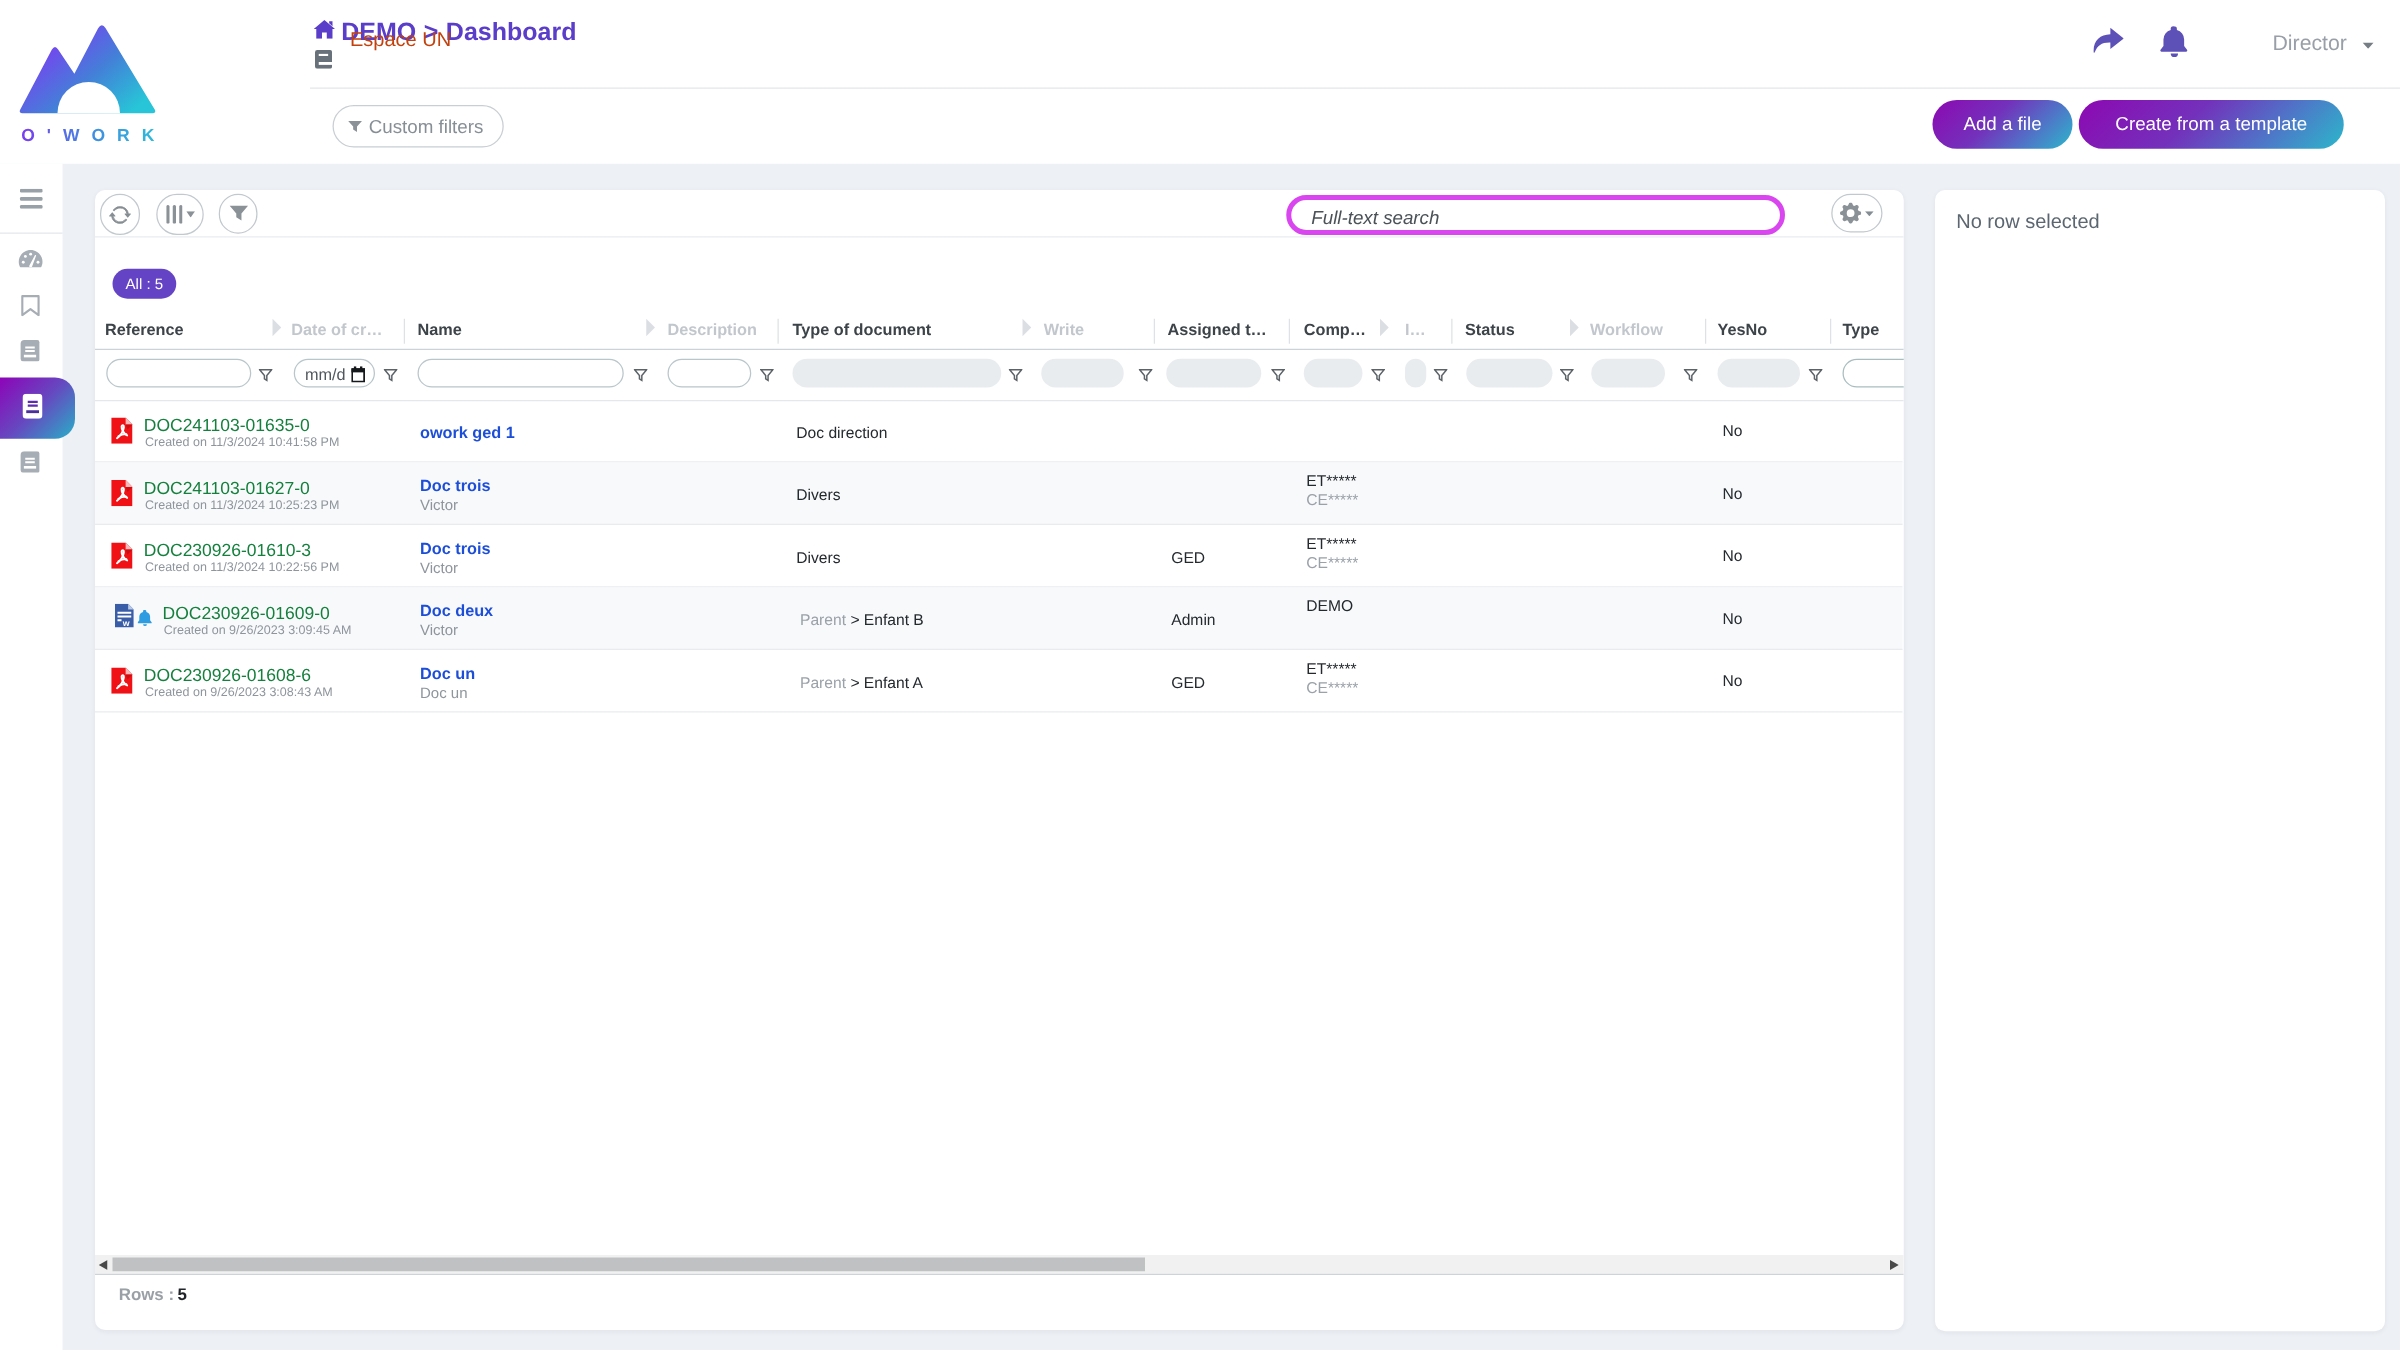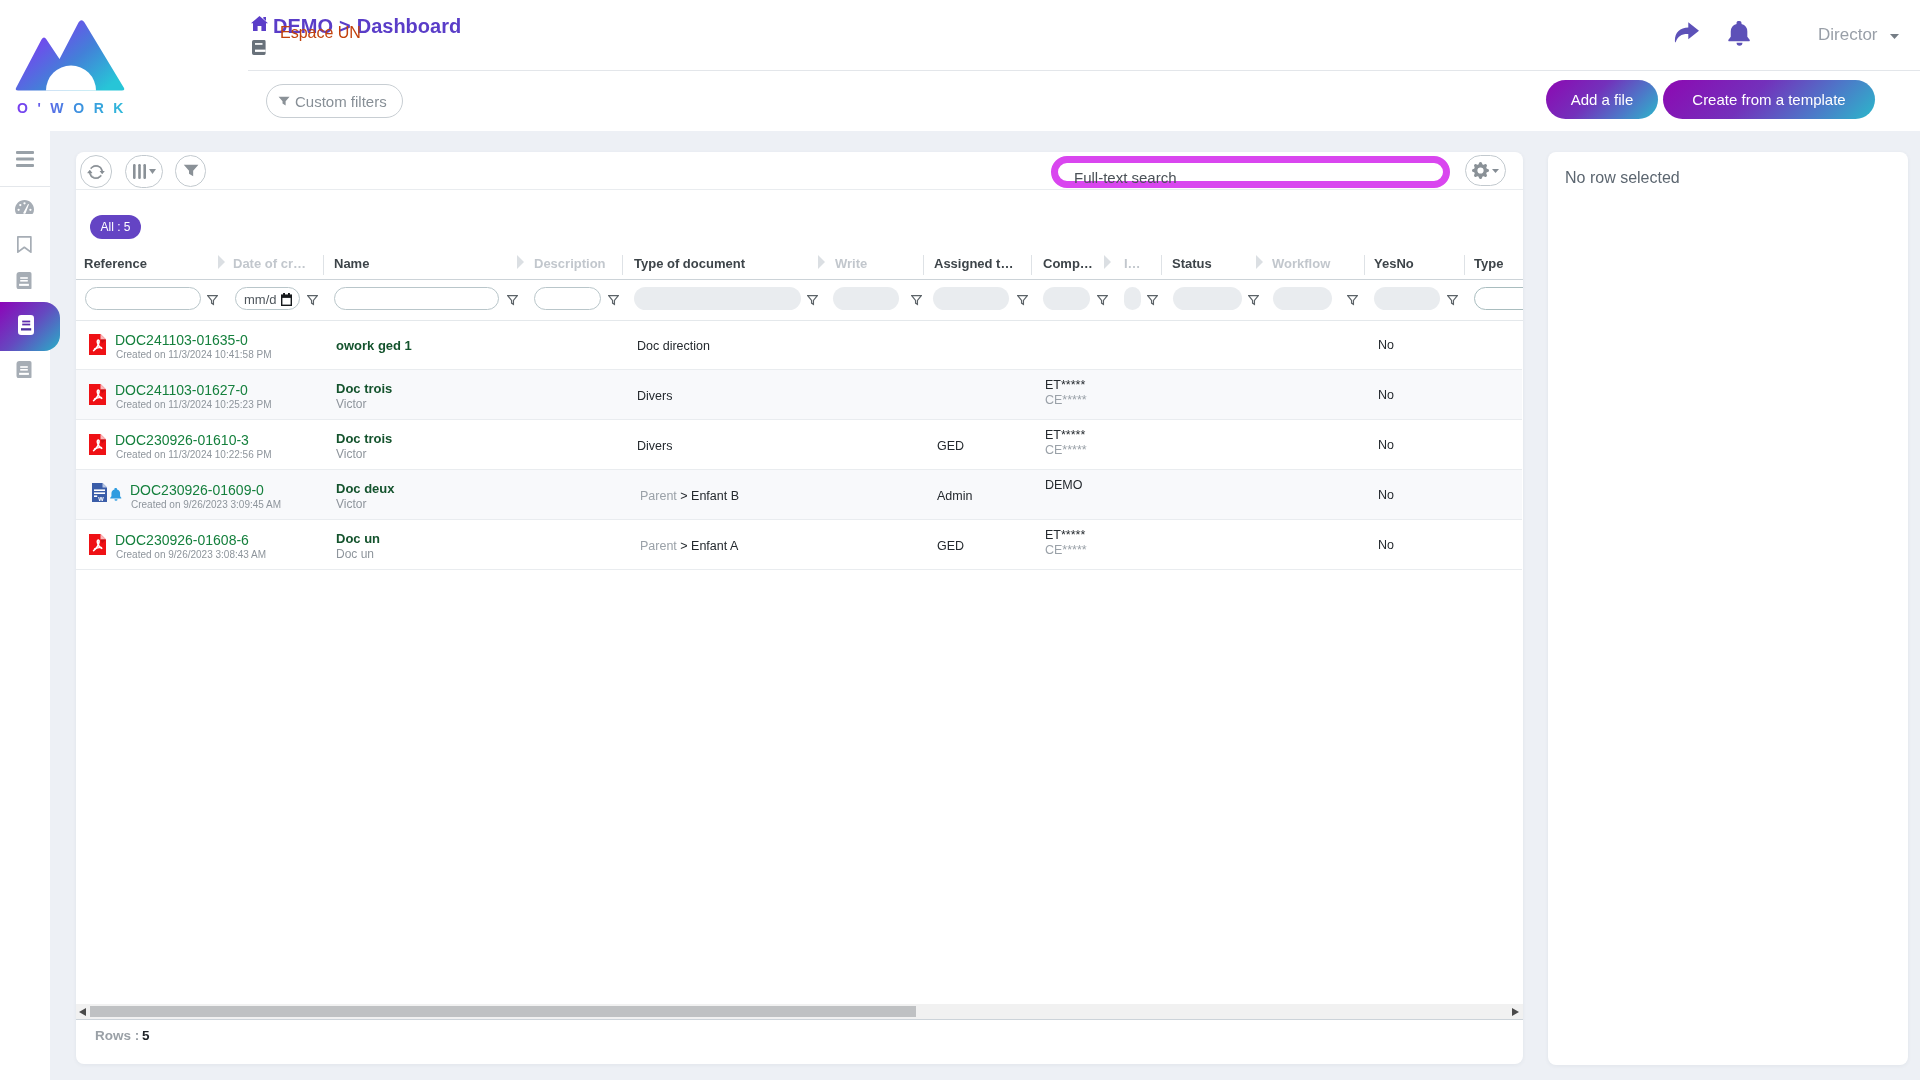--- a/index.html
+++ b/index.html
@@ -26,21 +26,21 @@
 .sbicon { position:absolute; left:0; width:50px; text-align:center; }
 #sbactive { position:absolute; left:0; top:171px; width:60px; height:49px; background:linear-gradient(135deg,#8d04b8 0%,#6549c0 50%,#27b0c7 100%); border-radius:0 16px 16px 0; }
 
 
 #card { position:absolute; left:76px; top:152px; width:1447px; height:912px; background:#fff; border-radius:8px; box-shadow:0 1px 4px rgba(40,50,70,.06); overflow:hidden; }
 #toolbar { position:absolute; left:0; top:0; width:100%; height:38px; border-bottom:1px solid #e9ecef; }
 .tbtn { position:absolute; top:3px; height:31px; border:1px solid #c2c9ce; border-radius:16px; background:#fff; display:flex; align-items:center; justify-content:center; }
 #tb1 { left:4px; width:32px; height:33px; border-radius:17px; }
 #tb2 { left:49px; width:38px; height:33px; border-radius:17px; gap:3px; }
 #tb3 { left:99px; width:31px; height:32px; border-radius:16px; }
-#ftsearch { position:absolute; left:975px; top:4px; width:399px; height:32px; border:7px solid #d946ef; border-radius:17px; }
+#ftsearch { position:absolute; left:953px; top:4px; width:399px; height:32px; border:4px solid #d946ef; border-radius:17px;font-style:italic; }
 #ftsearch span { position:absolute; left:16px; top:6px; font-size:15px; color:#4a5157; }
 #gearbtn { left:1389px; width:41px; gap:3px; }
 #allpill { position:absolute; left:14px; top:63px; width:51px; height:24px; background:#6444c4; border-radius:12px; color:#fff; font-size:12px; text-align:center; line-height:24px; }
 
 
 .hcell { position:absolute; top:104px; font-size:13px; font-weight:bold; color:#3d4449; white-space:nowrap; }
 .hgray { font-weight:bold; color:#c2c7cd; }
 .sortarr { position:absolute; top:103px; width:0; height:0; border-left:7px solid #dbdfe3; border-top:7.5px solid transparent; border-bottom:7.5px solid transparent; }
 .vdiv { position:absolute; top:103px; width:1px; height:20px; background:#dee2e6; }
 #hdrborder { position:absolute; left:0; top:127px; width:100%; height:1px; background:#ccd3d8; }
@@ -49,21 +49,21 @@
 
 .fin { position:absolute; top:135px; height:23px; border:1px solid #b9c6ca; border-radius:12px; background:#fff; }
 .fdis { position:absolute; top:135px; height:23px; border-radius:12px; background:#e9ecef; }
 .funnel { position:absolute; top:143px; }
 
 
 .row { position:absolute; left:0; width:1446px; height:50px; border-bottom:1px solid #e9ecef; }
 .row.alt { background:#f8f9fb; }
 .ref { position:absolute; font-size:14px; color:#15803d; }
 .created { position:absolute; font-size:10px; color:#8e959c; }
-.nm { position:absolute; font-size:13px; font-weight:bold; color:#14532d; }
+.nm { position:absolute; font-size:13px; font-weight:bold; color:#1d4ed8; }
 .sub { position:absolute; font-size:12px; color:#8e959c; }
 .cell { position:absolute; font-size:12.5px; color:#24292e; }
 .cellg { position:absolute; font-size:12.5px; color:#9aa1a8; }
 
 
 #hscroll { position:absolute; left:0; top:852px; width:1447px; height:15px; background:#f1f1f1; }
 #hthumb { position:absolute; left:14px; top:853.5px; width:826px; height:11px; background:#bfc1c3; }
 #footline { position:absolute; left:0; top:867px; width:100%; height:1px; background:#ccd3d9; }
 #rowslbl { position:absolute; left:19px; top:876px; font-size:13.5px; font-weight:bold; color:#9aa0a6; }
 #rowsval { position:absolute; left:66px; top:876px; font-size:13.5px; font-weight:bold; color:#212529; }

